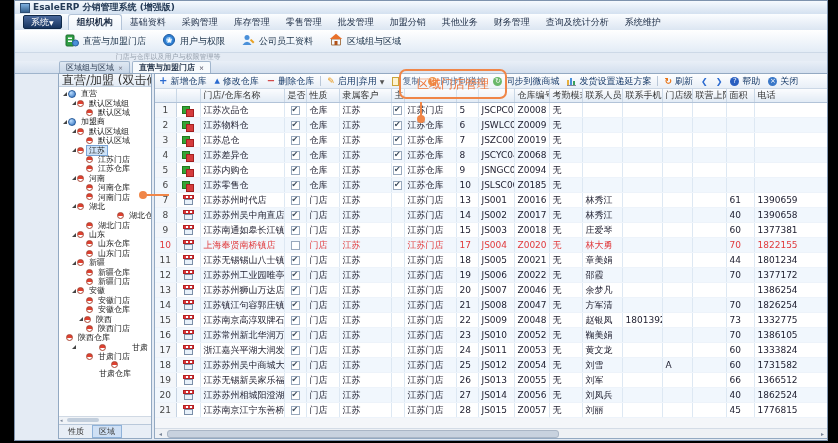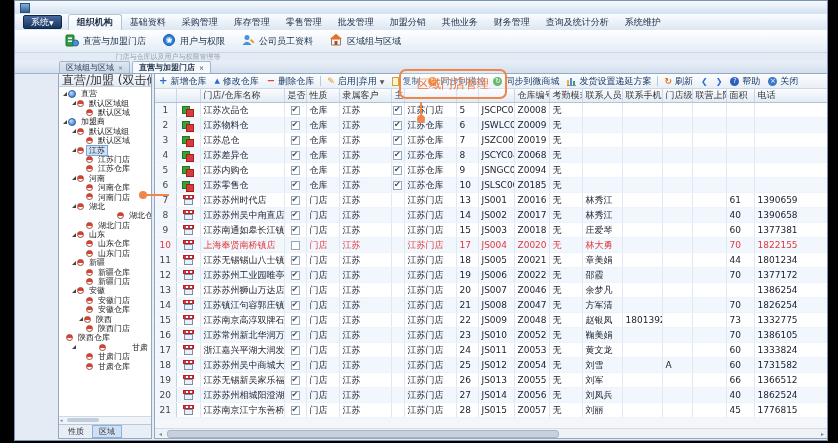--- a/index.html
+++ b/index.html
@@ -120,20 +120,21 @@
   .dot-a{position:absolute;left:402px;top:114px;width:8px;height:8px;border-radius:50%;background:#f08648;z-index:40;}
   .leader-h{position:absolute;left:130px;top:193px;width:24px;height:2px;background:#f08648;z-index:40;}
   .dot-b{position:absolute;left:124px;top:190px;width:8px;height:8px;border-radius:50%;background:#f08648;z-index:40;}
 </style>
 </head>
 <body>
 
 <div class="window">
   <div class="titlebar">
     <span class="app-icon"></span>
+    <span>EsaleERP 分销管理系统 (增强版)</span>
   </div>
 
   <div class="menubar">
     <div class="sys-btn">
       <span>系统</span>
       <span class="sys-caret">▼</span>
     </div>
     <div style="display:flex;align-items:flex-end;">
         <div class="menu-tab active">组织机构</div>
         <div class="menu-tab">基础资料</div>
@@ -362,21 +363,21 @@
             <span class="tri"></span>
           </span>
           <span class="ball"></span>
           <span class="tree-label">甘肃</span>
         </div>
         <div class="tree-node" style="padding-left: 20px;">
           <span class="tw"></span>
           <span class="ball"></span>
           <span class="tree-label">甘肃门店</span>
         </div>
-        <div class="tree-node" style="padding-left: 20px;">
+        <div class="tree-node" style="padding-left: 20px; flex-direction: column;">
           <span class="tw"></span>
           <span class="ball"></span>
           <span class="tree-label">甘肃仓库</span>
         </div>
       </div>
     <div class="lp-scroll">
       <span class="lp-arrow">◂</span>
       <span class="lp-thumb"></span>
     </div>
     <div class="lp-tabs">

